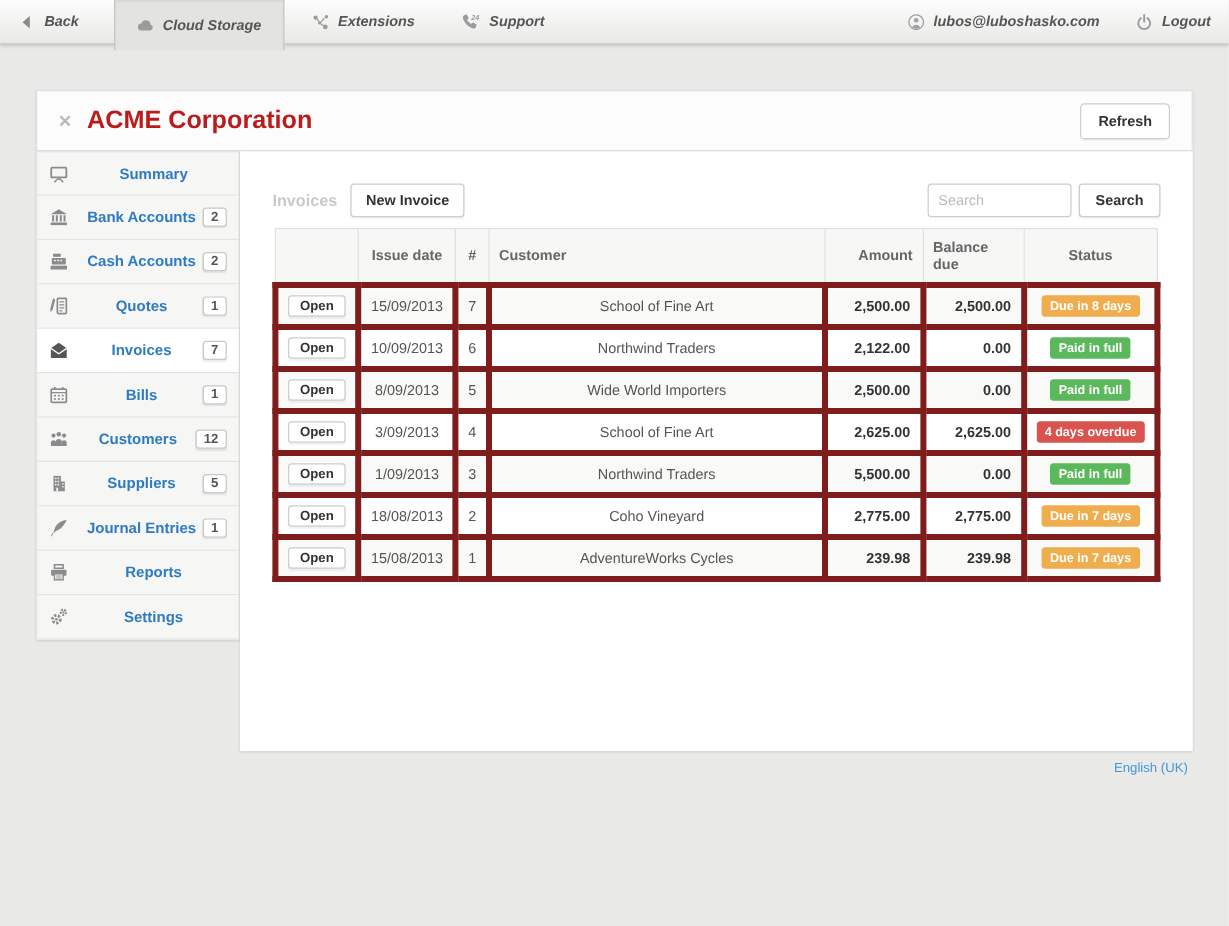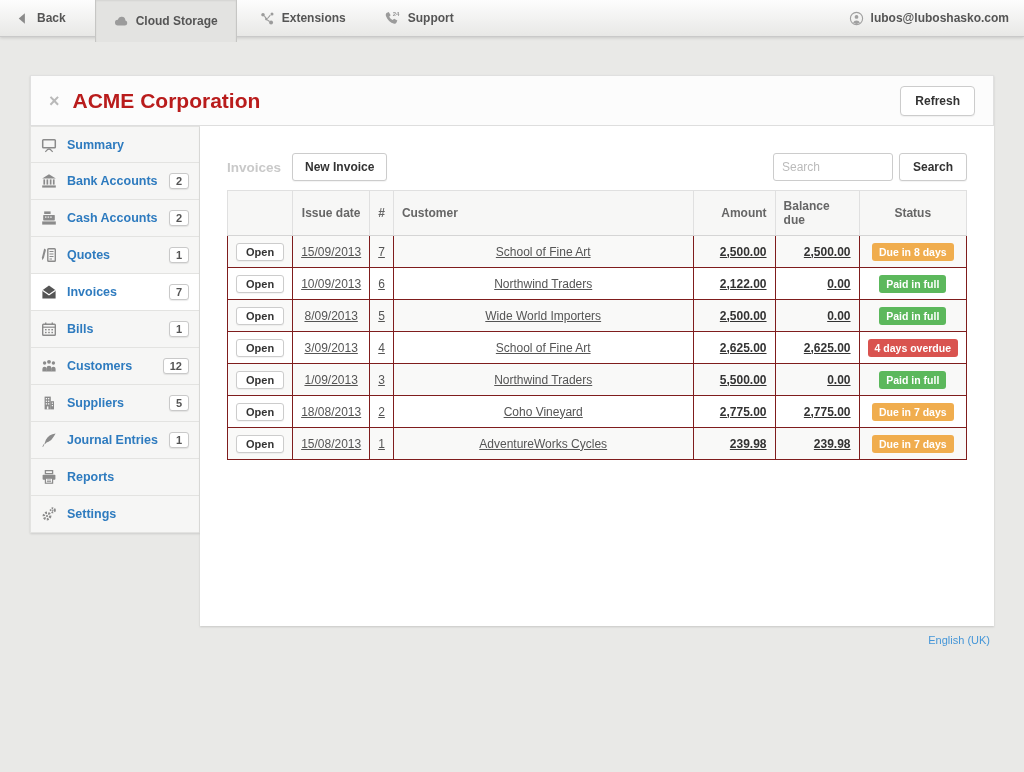--- a/index.html
+++ b/index.html
@@ -9,21 +9,21 @@
     background:#e9e9e7;
     font-family:"Liberation Sans", sans-serif;
     cursor:default;
   }
   
   .topbar {
     height:37px; display:flex; align-items:stretch;
     background:linear-gradient(#fdfdfd,#e8e8e6);
     border-bottom:1px solid #c9c9c9;
     box-shadow:0 1px 3px rgba(0,0,0,.15);
-    position:relative; z-index:5;
+    position:relative; z-index:5;font-style:italic;
   }
   .tb-item {
     display:flex; align-items:center; gap:7px; padding:0 15px;
     font-size:12px; font-weight:bold; color:#555; white-space:nowrap; cursor:pointer;
   }
   .tb-item svg { width:15px; height:15px; display:block; }
   .tb-tab-active {
     background:#e3e3e1;
     border-left:1px solid #c6c6c4; border-right:1px solid #c6c6c4;
     height:42px; margin-left:14px; padding:0 18px;
@@ -41,21 +41,21 @@
   .close-x { color:#b9b9b9; font-size:18px; font-weight:bold; line-height:1; cursor:pointer; }
   .panel-title { font-size:21px; font-weight:bold; color:#b91c1c; margin-left:13px; }
   .btn {
     background:#fff; border:1px solid #ccc; border-radius:3px;
     font-family:inherit; font-weight:bold; font-size:12px; color:#333;
     padding:6px 12px; cursor:pointer; box-shadow:0 1px 1px rgba(0,0,0,.05);
   }
   .refresh-btn { margin-left:auto; border-radius:4px; padding:7px 14px; }
   .panel-body { display:flex; align-items:flex-start; }
   
-  .sidebar { width:170px; box-shadow:0 1px 2px rgba(0,0,0,.12); }
+  .sidebar { width:170px; box-shadow:0 1px 2px rgba(0,0,0,.12);text-align:center; }
   .side-item {
     display:flex; align-items:center; height:37px; padding:0 10px;
     background:#f6f6f5; border:1px solid #e3e3e1; cursor:pointer;
   }
   .side-item:not(:first-child) { border-top:0; }
   .side-item.active { background:#fff; }
   .sicon { width:16px; height:16px; margin-right:10px; flex:none; display:flex; }
   .sicon svg { width:16px; height:16px; display:block; }
   .slabel { font-size:12.5px; font-weight:bold; color:var(--link_blue,#2e7bbf); flex:1; }
   .sbadge {
@@ -77,21 +77,21 @@
   }
   .search-input::placeholder { color:#bbb; }
   .search-btn { margin-left:6px; padding:6px 13px; }
   .tb-right { margin-left:auto; display:flex; align-items:center; }
   
   table { width:100%; border-collapse:collapse; background:#fff;padding-left:24px; }
   th {
     background:#f7f7f6; font-size:12px; font-weight:bold; color:#666;
     padding:8px; border:1px solid #e0e0e0; border-bottom:1px solid #d5d5d5; text-align:left;
   }
-  td { font-size:12px; color:#555; padding:6px 8px; border:1px solid #7f1d1d; height:32px;text-decoration:underline; }
+  td { font-size:12px; color:#555; padding:6px 8px; border:5px solid #7f1d1d; height:32px; }
   tbody tr:nth-child(odd) td { background:#f9f9f8; }
   .c-open   { width:54px; text-align:center; }
   .c-date   { width:66px; text-align:center; }
   .c-num    { width:22px; text-align:center; }
   .c-cust   { text-align:center; }
   .c-amt    { width:82px; text-align:right; }
   .c-bal    { width:84px; text-align:right; }
   .c-status { width:88px; text-align:center; }
   td.c-amt, td.c-bal { font-weight:bold; color:#333; }
   .open-btn { padding:2px 9px; font-size:11px; border-radius:3px; }
@@ -153,20 +153,29 @@
   <div class="tb-item">
     <span>
         <svg viewBox="0 0 16 16">
           <circle cx="8" cy="8" r="6.5" fill="none" stroke="#a0a0a0" stroke-width="1.2"></circle>
           <circle cx="8" cy="6.3" r="2" fill="#a0a0a0"></circle>
           <path d="M4.4 12.6a3.9 3.9 0 0 1 7.2 0 6.5 6.5 0 0 1-7.2 0z" fill="#a0a0a0"></path>
         </svg>
       </span>
     <span>lubos@luboshasko.com</span>
   </div>
+  <div class="tb-item">
+    <span>
+        <svg viewBox="0 0 16 16" stroke="#9b9b9b" stroke-width="1.7" fill="none" stroke-linecap="round">
+          <path d="M5.1 4.4a5.3 5.3 0 1 0 5.8 0"></path>
+          <path d="M8 1.6v6"></path>
+        </svg>
+      </span>
+    <span>Logout</span>
+  </div>
 </div>
 
 <div class="wrap">
 
   <div class="panel-head">
     <span class="close-x">×</span>
     <span class="panel-title">ACME Corporation</span>
     <button class="btn refresh-btn">Refresh</button>
   </div>
 

